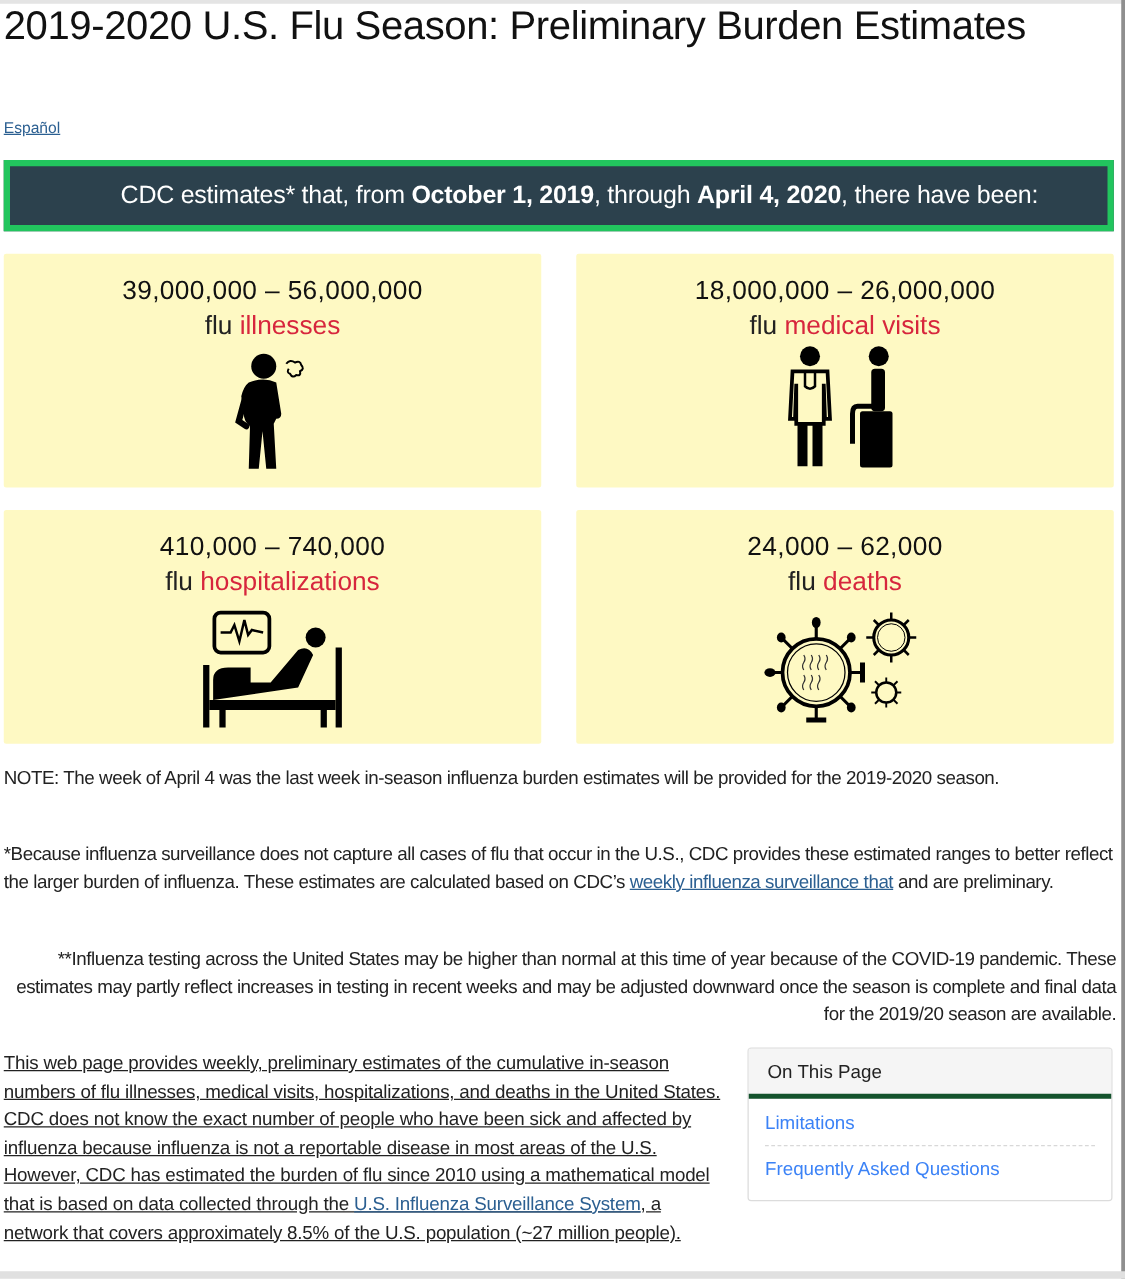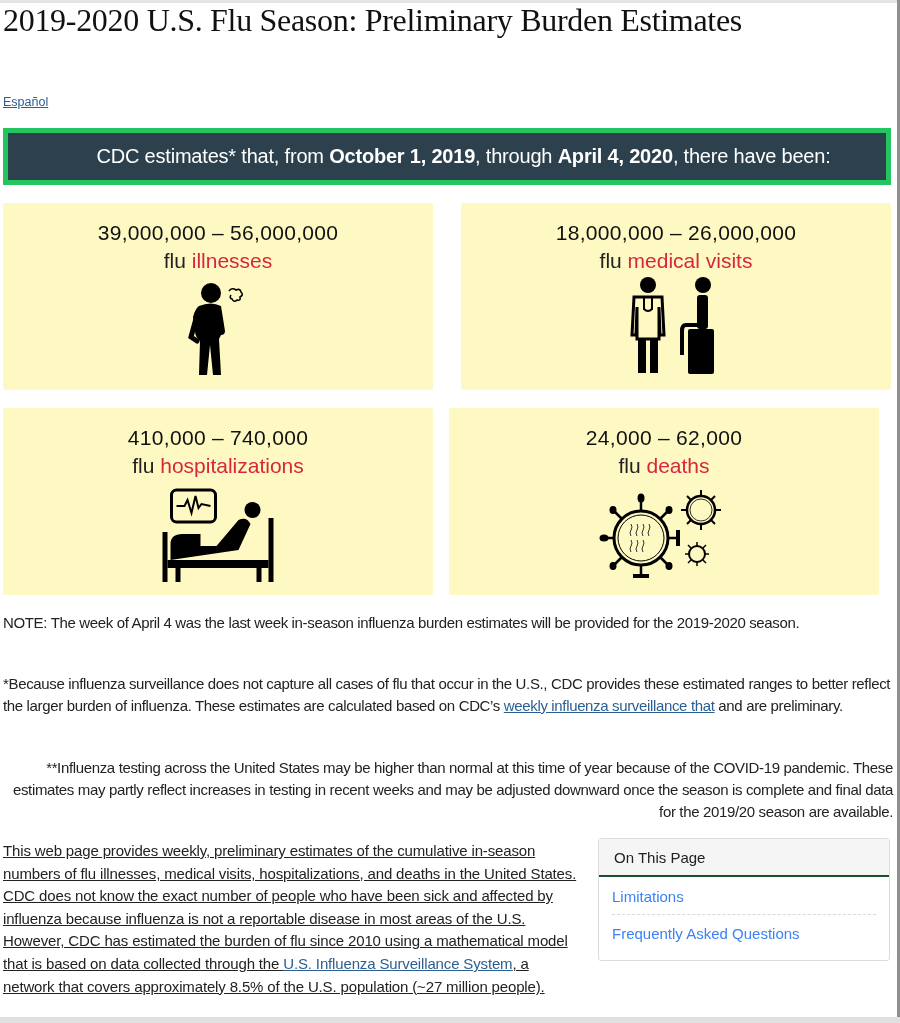--- a/index.html
+++ b/index.html
@@ -6,21 +6,21 @@
     body {
       width: 900px; height: 1023px; overflow: hidden; background: #ffffff;
       font-family: "Liberation Sans", sans-serif; color: #1b1b1b; position: relative;
     }
     .topline { position: absolute; left: 0; top: 0; width: 900px; height: 3px; background: #e4e4e4; }
     .rightbar { position: absolute; right: 0; top: 0; width: 3px; height: 1023px; background: #8f8f8f; }
     .bottombar { position: absolute; left: 0; bottom: 0; width: 900px; height: 6px; background: #e0e0e0; }
 
     h1.title {
       position: absolute; left: 3px; top: 0px; margin: 0; width: 880px;
-      font-family: Liberation Serif, serif; font-weight: normal;
+      font-family: Liberation Sans, sans-serif; font-weight: normal;
       font-size: 32px; line-height: 41px; color: #111; letter-spacing: -0.3px;
     }
     a.lang {
       position: absolute; left: 3px; top: 95px; font-size: 12.5px; color: #2b5f91; text-decoration: underline;
     }
     .banner {
       position: absolute; left: 3px; top: 128px; width: 888px; height: 57px;
       background: #2c414d; color: #ffffff; display: flex; align-items: center; justify-content: center;
       font-size: 20px; letter-spacing: -0.2px; border: 5px solid #22c55e; box-sizing: border-box; padding-left: 33px;
     }
@@ -30,38 +30,38 @@
       position: absolute; width: 430px; height: 187px; background: #fef9c3;
       border-radius: 2px; text-align: center; box-sizing: border-box;
     }
     .card .num { margin-top: 18px; font-size: 21px; color: #111; letter-spacing: 0.3px; }
     .card .lbl { font-size: 21px; color: #222; margin-top: 4px; }
     .card .lbl .hl { color: #d7263d; }
     .card .icon { position: absolute; left: 50%; transform: translateX(-50%); }
     #c1 { left: 3px; top: 203px; }
     #c2 { left: 461px; top: 203px; }
     #c3 { left: 3px; top: 408px; }
-    #c4 { left: 449px; top: 408px; }
+    #c4 { left: 461px; top: 408px; }
 
     p.txt {
       position: absolute; left: 3px; margin: 0; font-size: 15px; line-height: 22px; color: #222;
       letter-spacing: -0.35px;
     }
     p.txt a { color: #2b5f91; text-decoration: underline; }
     #p-note { top: 612px; width: 890px; }
     #p-star1 { top: 673px; width: 890px; }
     #p-star2 { top: 757px; width: 890px; text-align: right; }
     #p-main { top: 840px; width: 580px; font-size: 15px; line-height: 22.6px; letter-spacing: -0.15px; text-decoration: underline; }
 
     .otp {
       position: absolute; left: 598px; top: 838px; width: 292px; height: 123px;
       border: 1px solid #dcdcdc; border-radius: 3px; box-sizing: border-box; background: #fff;
     }
     .otp .head {
-      height: 36px; background: #f5f5f5; border-bottom: 2px solid #14532d;
+      height: 36px; background: #f5f5f5; border-bottom: 4px solid #14532d;
       display: flex; align-items: center; padding-left: 15px; font-size: 15px; color: #222;
     }
     .otp .item { margin: 0 13px; padding: 10px 0 9px 0; font-size: 15px; color: #3b82f6; }
     .otp .item.first { border-bottom: 1px dashed #d8d8d8; padding-top: 11px; }
   </style>
 </head>
 <body>
 
 <div class="topline"></div>
 <div class="rightbar"></div>

